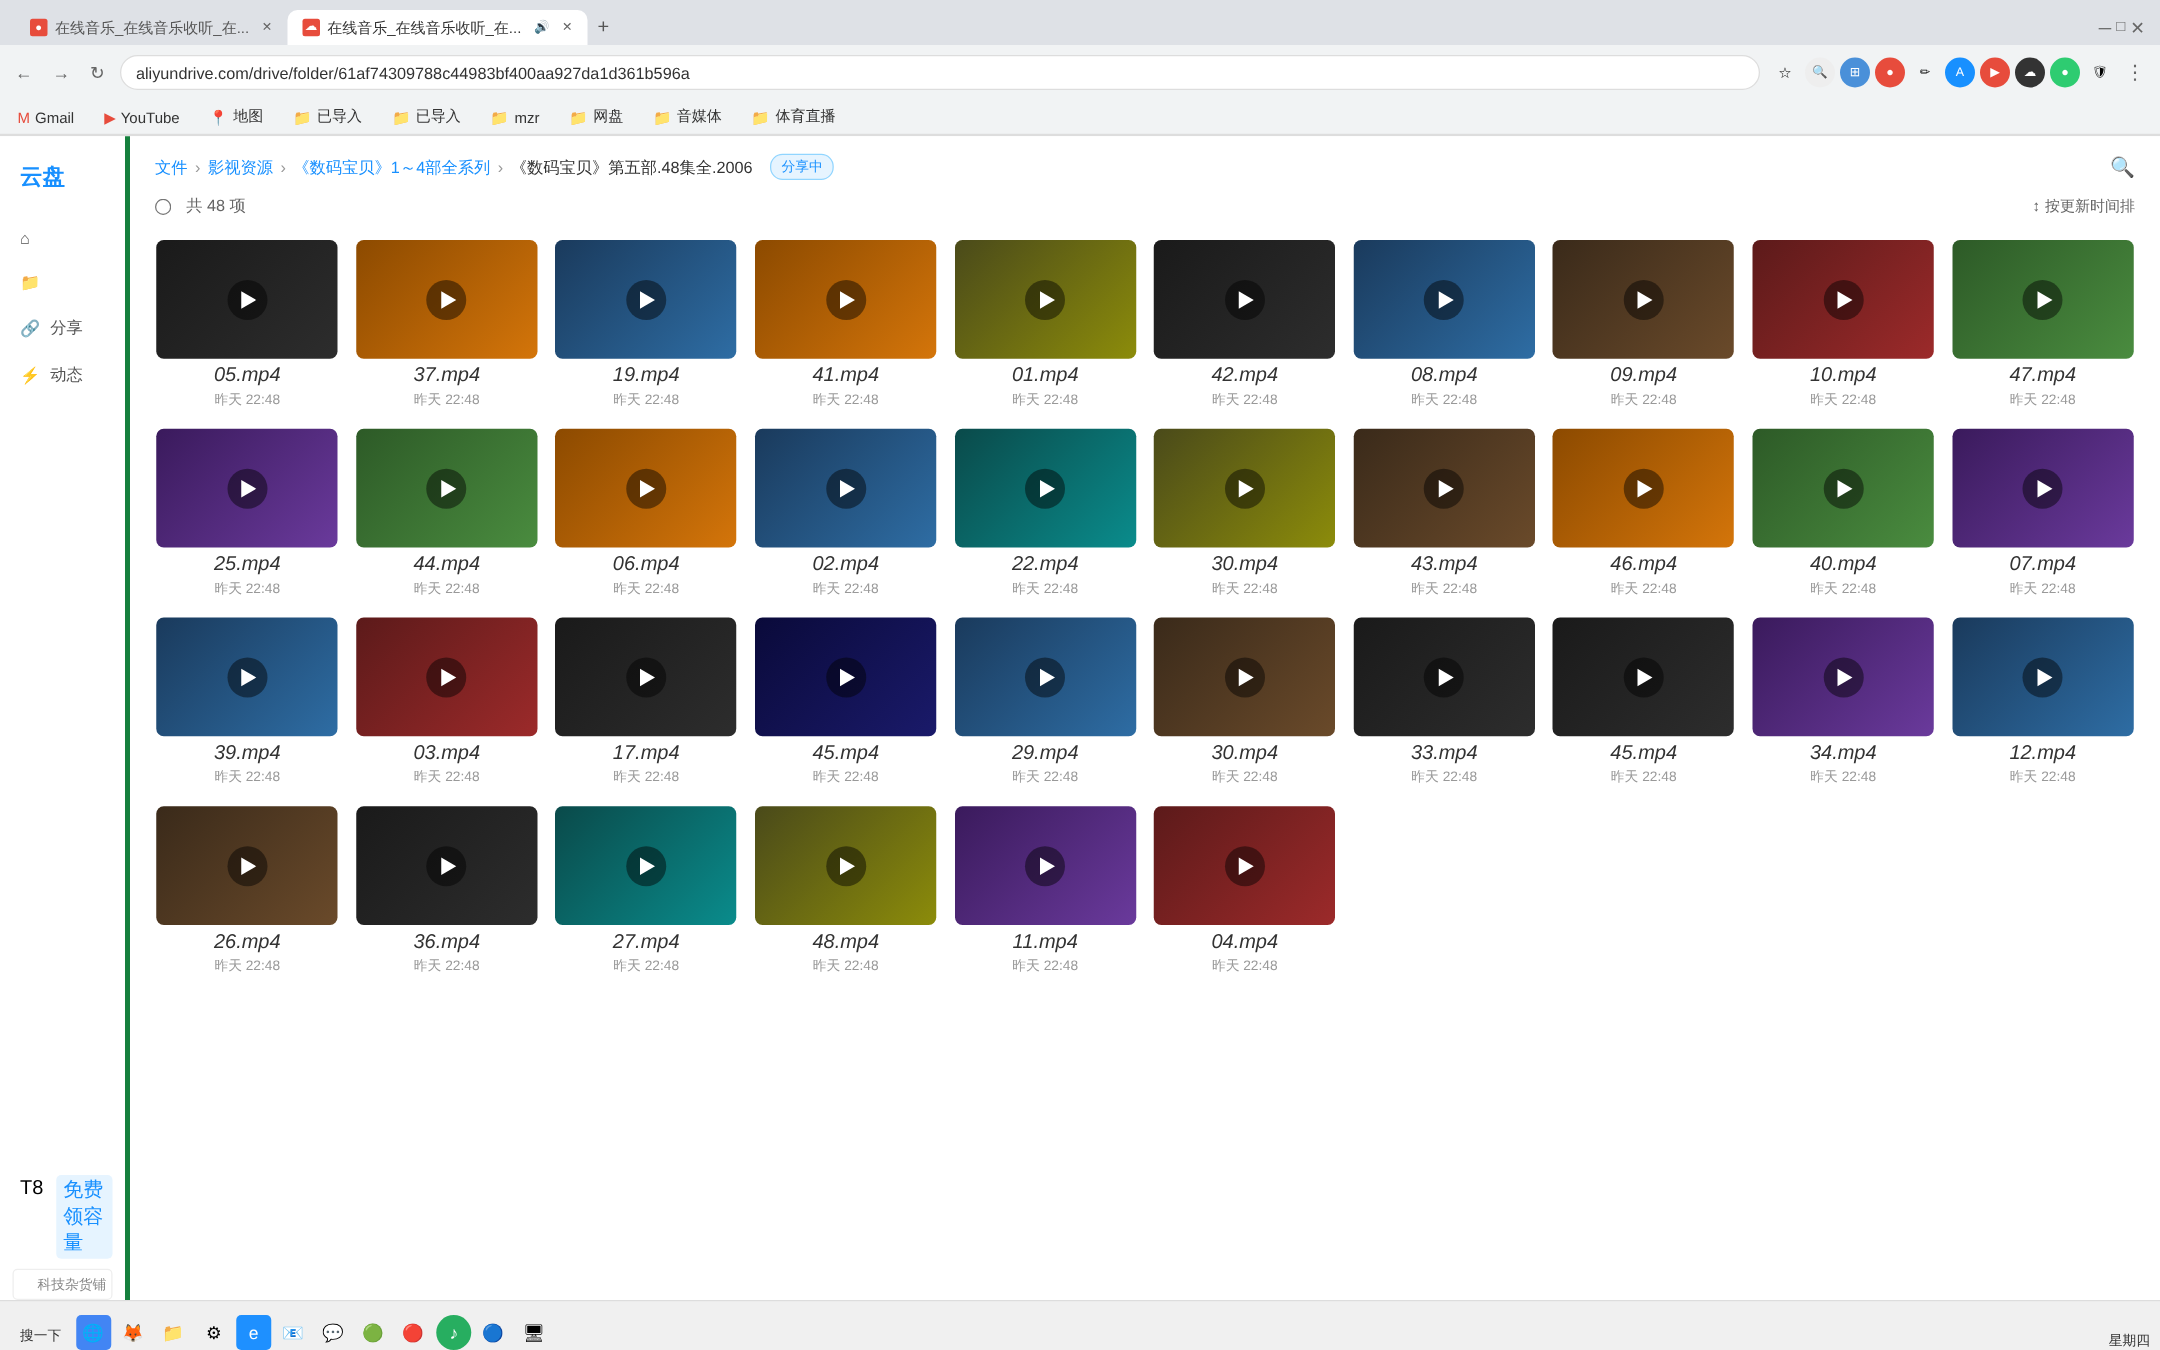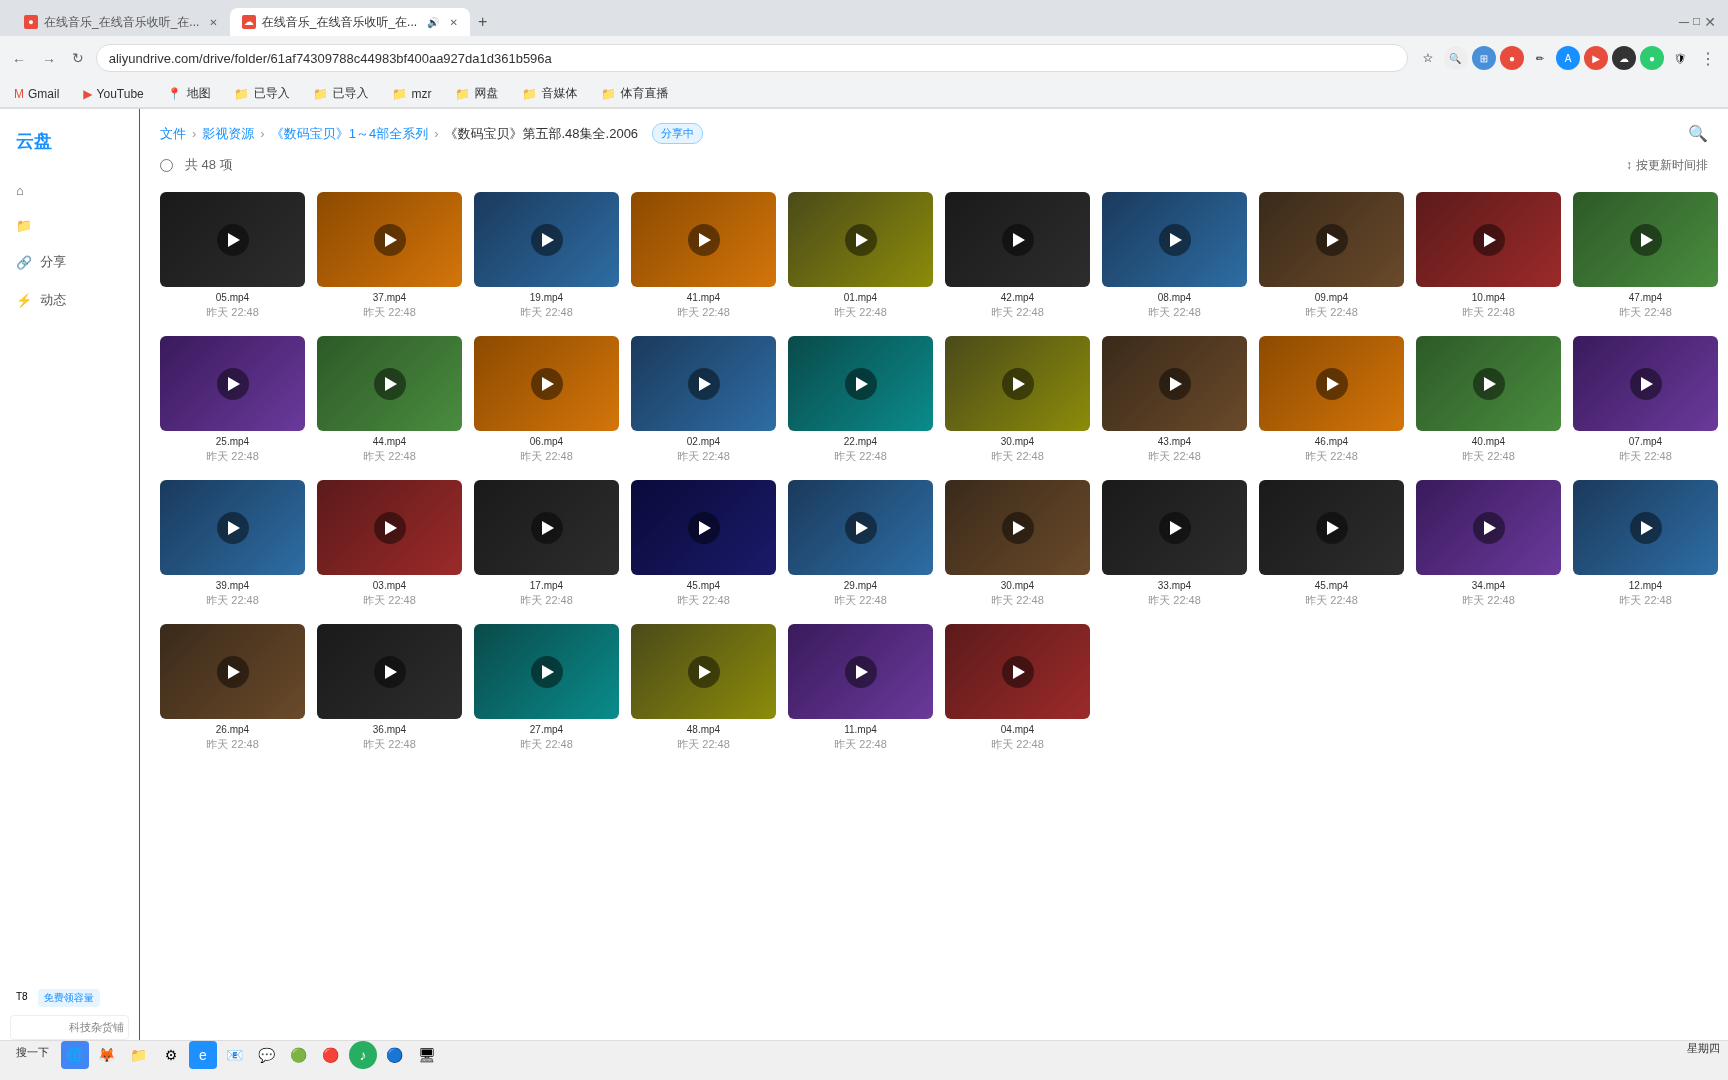--- a/index.html
+++ b/index.html
@@ -22,26 +22,26 @@
     .toolbar-icons { display: flex; align-items: center; gap: 4px; }
     .toolbar-icon { width: 24px; height: 24px; border-radius: 50%; display: flex; align-items: center; justify-content: center; font-size: 12px; cursor: pointer; }
 
     .bookmarks-bar { display: flex; align-items: center; padding: 2px 8px; gap: 12px; background: #f1f3f4; border-bottom: 1px solid #ddd; height: 28px; font-size: 12px; color: #333; }
     .bookmark-item { display: flex; align-items: center; gap: 4px; cursor: pointer; padding: 2px 6px; border-radius: 4px; white-space: nowrap; }
 
     
     .main-wrapper { display: flex; height: calc(1080px - 108px); }
 
     
-    .sidebar { width: 140px; background: #fff; border-right: 1px solid #15803d; display: flex; flex-direction: column; padding: 10px 0; }
+    .sidebar { width: 104px; background: #fff; border-right: 4px solid #15803d; display: flex; flex-direction: column; padding: 10px 0; }
     .sidebar-logo { padding: 10px 16px; font-size: 18px; font-weight: bold; color: #1890ff; margin-bottom: 10px; }
     .sidebar-item { padding: 10px 16px; font-size: 13px; color: #555; cursor: pointer; display: flex; align-items: center; gap: 8px; }
     .sidebar-bottom { margin-top: auto; padding: 10px; }
     .sidebar-tabs { display: flex; gap: 4px; margin-bottom: 8px; }
-    .sidebar-tab { font-size: 10px; padding: 2px 6px; border-radius: 4px; cursor: pointer; text-align: center; }
+    .sidebar-tab { font-size: 16px; padding: 2px 6px; border-radius: 4px; cursor: pointer; }
     .sidebar-tab.active { background: #e6f4ff; color: #1890ff; font-family: Liberation Serif, serif; }
     .sidebar-ad { font-size: 11px; color: #888; text-align: right; padding: 4px; border: 1px solid #eee; border-radius: 4px; cursor: pointer; }
     .sidebar-bottom-link { font-size: 11px; color: #333; cursor: pointer; display: flex; align-items: center; gap: 4px; margin-top: 6px; }
 
     
     .content { flex: 1; overflow-y: auto; background: #fff; }
     .breadcrumb { display: flex; align-items: center; padding: 14px 20px 8px; font-size: 13px; color: #666; gap: 6px; }
     .breadcrumb-item { color: #1890ff; cursor: pointer; }
     .breadcrumb-sep { color: #999; }
     .breadcrumb-current { color: #333; font-weight: 500; }
@@ -50,25 +50,25 @@
 
     .file-count-row { display: flex; align-items: center; padding: 4px 20px 8px; font-size: 13px; color: #666; gap: 8px; }
     .sort-btn { margin-left: auto; font-size: 12px; color: #666; cursor: pointer; display: flex; align-items: center; gap: 4px; }
 
     
     .file-grid { display: grid; grid-template-columns: repeat(10, 1fr); gap: 16px 12px; padding: 10px 20px 20px; }
     .file-item { display: flex; flex-direction: column; align-items: center; cursor: pointer; }
     .file-thumb { width: 145px; height: 95px; border-radius: 6px; overflow: hidden; position: relative; background: #1a1a2e; }
     .play-overlay { position: absolute; top: 50%; left: 50%; transform: translate(-50%,-50%); width: 32px; height: 32px; background: rgba(0,0,0,0.45); border-radius: 50%; display: flex; align-items: center; justify-content: center; }
     .play-triangle { width: 0; height: 0; border-left: 12px solid white; border-top: 7px solid transparent; border-bottom: 7px solid transparent; margin-left: 3px; }
-    .file-name { font-size: 10px; color: #333; margin-top: 5px; text-align: center; }
+    .file-name { font-size: 16px; color: #333; margin-top: 5px; text-align: center; font-style: italic; }
     .file-date { font-size: 11px; color: #999; margin-top: 2px; }
 
     
-    .taskbar { position: fixed; bottom: 0; left: 0; right: 0; height: 40px; background: #f0f0f0; border-top: 1px solid #ddd; display: flex; align-items: flex-start; padding: 0 8px; gap: 4px; z-index: 1000; }
+    .taskbar { position: fixed; bottom: 0; left: 0; right: 0; height: 40px; background: #f0f0f0; border-top: 1px solid #ddd; display: flex; align-items: flex-end; padding: 0 8px; gap: 4px; z-index: 1000; }
     .taskbar-item { padding: 4px 8px; font-size: 11px; color: #333; border-radius: 4px; cursor: pointer; display: flex; align-items: center; gap: 4px; }
     .taskbar-right { margin-left: auto; display: flex; align-items: center; gap: 6px; font-size: 11px; color: #333; }
     .taskbar-app { width: 28px; height: 28px; border-radius: 4px; display: flex; align-items: center; justify-content: center; cursor: pointer; }
 
     
     .content::-webkit-scrollbar { width: 8px; }
     .content::-webkit-scrollbar-thumb { background: #ccc; border-radius: 4px; }
   </style>
 </head>
 <body>

